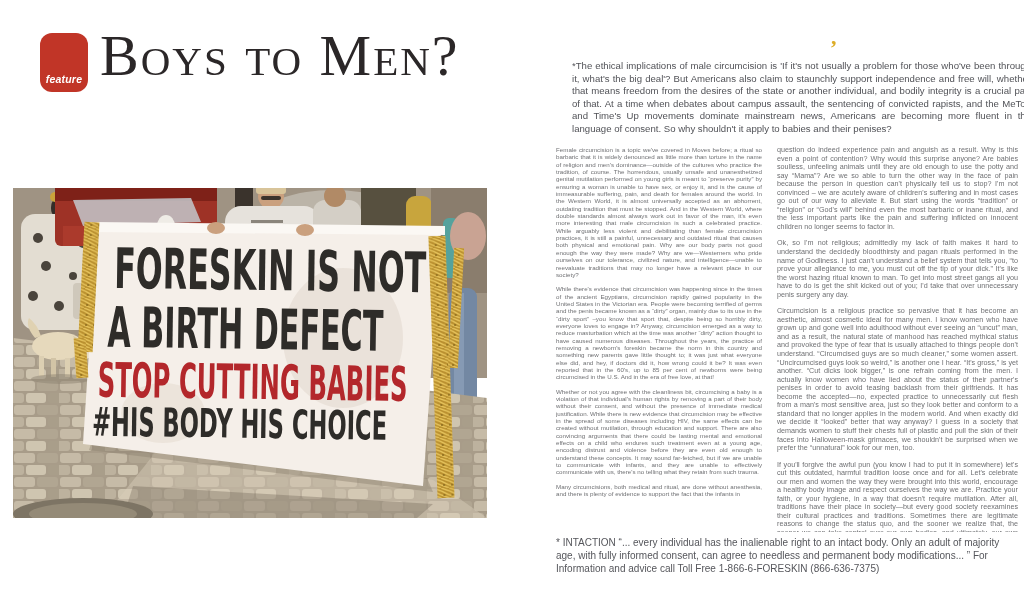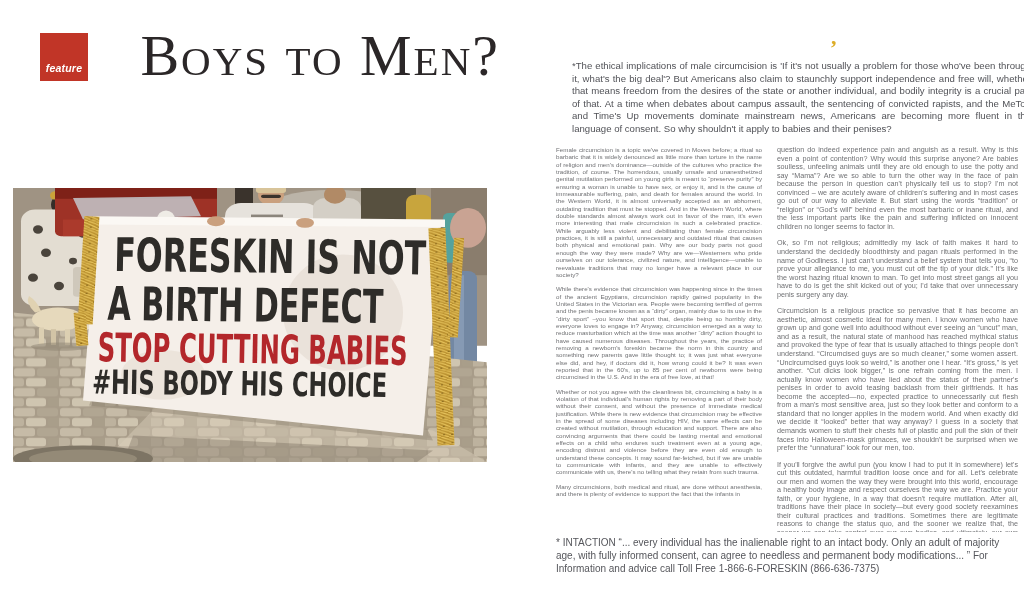--- a/index.html
+++ b/index.html
@@ -1,29 +1,29 @@
 <!DOCTYPE html>
 <html><head>
 <meta charset="utf-8">
 <style>
   html,body{margin:0;padding:0;background:#ffffff;}
   .spread{position:relative;width:1024px;height:611px;background:#ffffff;overflow:hidden;
           font-family:"Liberation Sans",sans-serif;}
 
   
-  .feature-badge{position:absolute;left:40px;top:33px;width:48px;height:48px;background:#c13527;
+  .feature-badge{position:absolute;left:40px;top:33px;width:48px;height:59px;background:#c13527;
     color:#ffffff;font-style:italic;font-weight:bold;font-size:10.5px;text-align:center;
     padding-top:16px;display:flex;align-items:flex-end;justify-content:center;box-sizing:border-box;
-    padding-bottom:7px;letter-spacing:.2px;}
+    padding-bottom:7px;letter-spacing:.2px;border-radius:12px;}
   .title-block{position:absolute;left:100px;top:28px;width:400px;color:#2b2728;
-    font-family:"Liberation Serif",serif;font-variant:small-caps;text-align:right;}
+    font-family:"Liberation Serif",serif;font-variant:small-caps;text-align:left;}
   .title-line1{font-size:58px;line-height:56px;letter-spacing:2px;white-space:nowrap;}
   .title-line2{font-size:58px;line-height:52px;letter-spacing:2px;transform:translateX(-25px);}
 
-  .photo{position:absolute;left:13px;top:188px;width:474px;height:274px;}
+  .photo{position:absolute;left:13px;top:188px;width:474px;height:330px;}
   .photo svg{display:block;width:100%;height:100%;}
   .banner-text{font-family:"DejaVu Sans",sans-serif;font-weight:bold;}
 
   
   .pull-quote-mark{position:absolute;left:831px;top:26px;width:20px;color:#ddad27;
     font-size:22px;font-weight:bold;font-family:"Liberation Serif",serif;line-height:22px;}
   .intro{position:absolute;left:556px;top:44px;width:459px;margin:16px;font-size:9.6px;
     line-height:12.5px;text-align:justify;color:#515257;}
   .columns{position:absolute;left:556px;top:146px;width:462px;height:386px;display:flex;gap:15px;
     overflow:hidden;}

